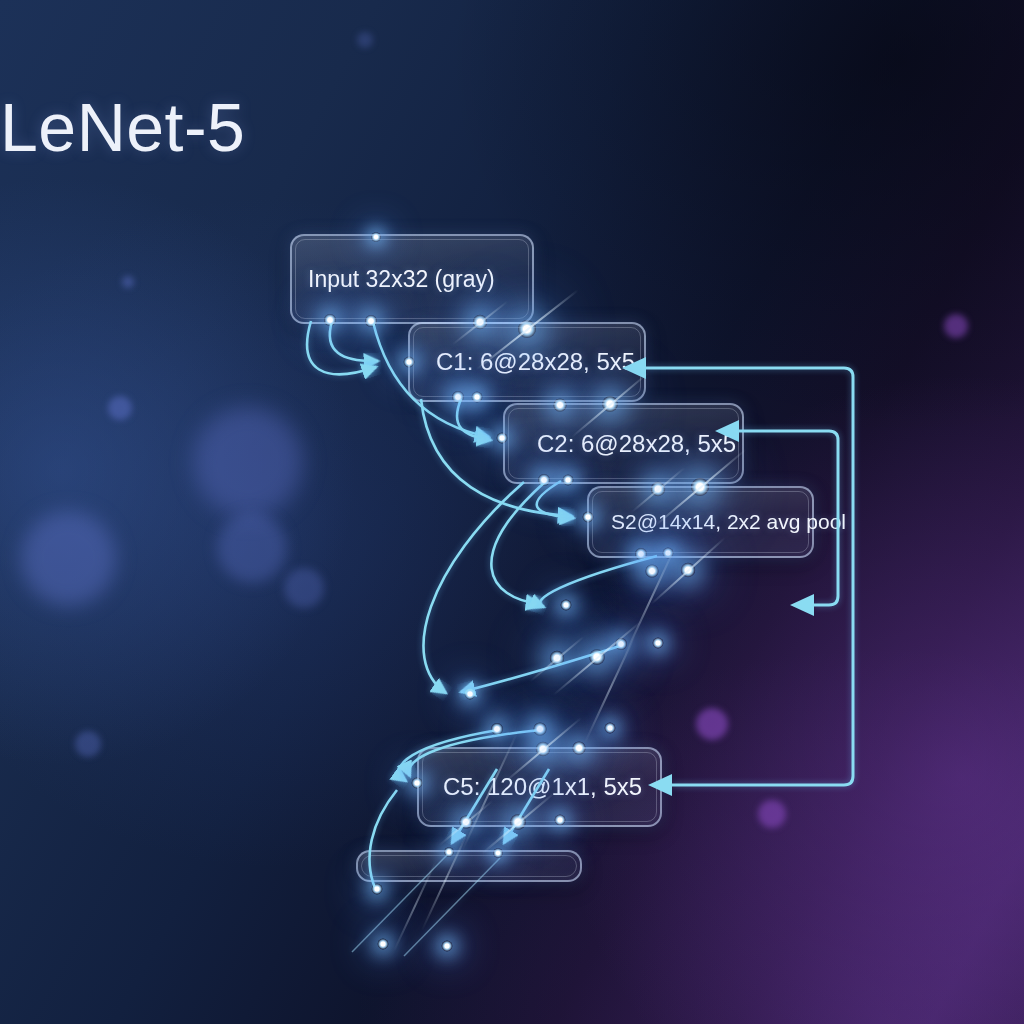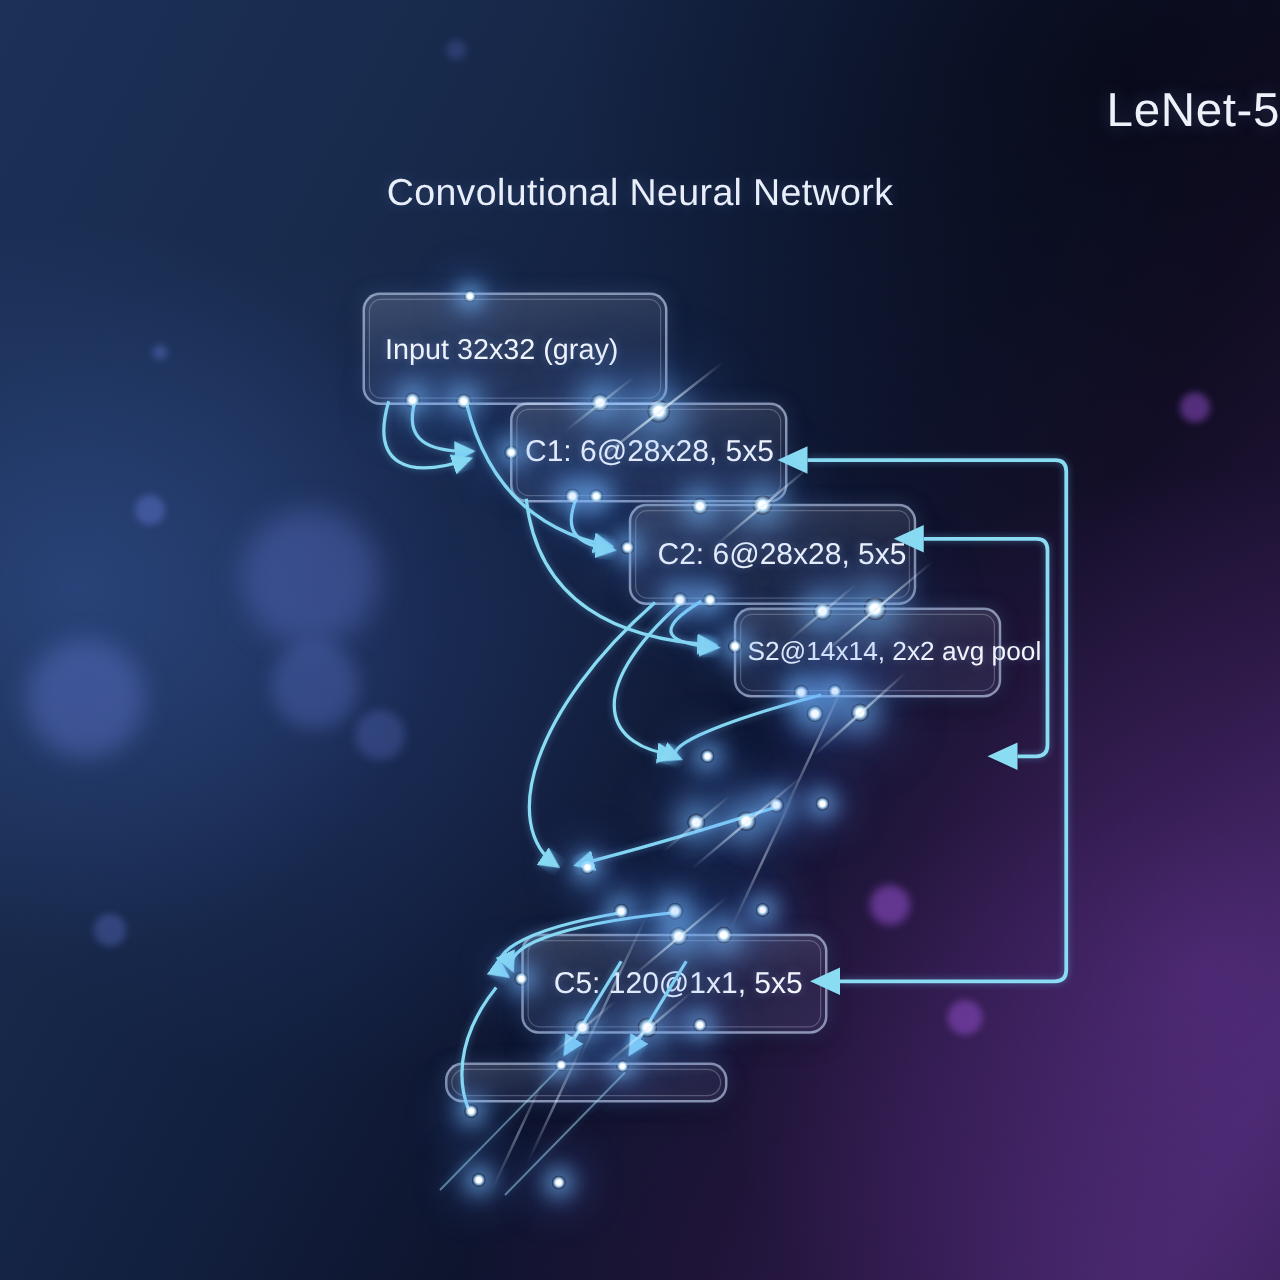--- a/index.html
+++ b/index.html
@@ -9,45 +9,45 @@
     background:
       radial-gradient(420px 420px at 6% 46%, rgba(62,98,175,.38), rgba(62,98,175,0) 70%),
       radial-gradient(520px 480px at 26% 52%, rgba(52,80,155,.25), rgba(52,80,155,0) 70%),
       radial-gradient(560px 560px at 94% 76%, rgba(118,60,170,.42), rgba(118,60,170,0) 72%),
       radial-gradient(700px 500px at 86% 100%, rgba(96,50,145,.35), rgba(96,50,145,0) 75%),
       radial-gradient(600px 500px at 88% 6%, rgba(4,5,14,.55), rgba(4,5,14,0) 75%),
       linear-gradient(118deg,#1c3158 0%,#182a4c 24%,#12203f 42%,#0e142d 58%,#140f29 70%,#201336 82%,#331e50 94%,#2a1843 100%);
   }
   .bokeh{position:absolute;border-radius:50%;pointer-events:none;}
   .title{
-    position:absolute;left:0;right:0;top:68px;text-align:right;
-    font-size:38px;letter-spacing:.5px;color:#edf1fa;
+    position:absolute;left:0;right:0;top:88px;text-align:left;
+    font-size:68px;letter-spacing:.5px;color:#edf1fa;
     text-shadow:0 0 14px rgba(150,180,255,.25);
   }
   .subtitle{
     position:absolute;left:0;right:0;top:138px;text-align:center;
     font-size:30px;color:#e9eefb;letter-spacing:.3px;
     text-shadow:0 0 10px rgba(150,180,255,.22);
   }
   .layer-box{
     position:absolute;display:flex;align-items:center;
     border:2px solid rgba(203,221,250,.58);border-radius:14px;
     background:linear-gradient(175deg, rgba(206,219,246,.20), rgba(148,162,205,.10) 55%, rgba(126,140,190,.15));
     box-shadow:0 0 16px rgba(120,170,255,.20), 0 6px 20px rgba(0,0,12,.40);
     color:#f3f6fd;white-space:nowrap;
     text-shadow:0 0 7px rgba(170,200,255,.35);
   }
   .layer-box::after{
     content:"";position:absolute;inset:3px;border:1px solid rgba(232,240,255,.25);
     border-radius:10px;pointer-events:none;
   }
   #box-input{left:290px;top:234px;width:224px;height:86px;padding-left:16px;font-size:23px;}
-  #box-c1{left:408px;top:322px;width:208px;height:76px;padding-left:10px;font-size:24px;text-align:right;}
-  #box-c2{left:503px;top:403px;width:205px;height:77px;padding-left:21px;font-size:24px;}
-  #box-s2{left:587px;top:486px;width:201px;height:68px;padding-left:9px;font-size:21px;}
+  #box-c1{left:408px;top:322px;width:208px;height:76px;padding-left:26px;font-size:24px;text-align:right;}
+  #box-c2{left:503px;top:403px;width:205px;height:77px;padding-left:32px;font-size:24px;}
+  #box-s2{left:587px;top:486px;width:201px;height:68px;padding-left:22px;font-size:21px;}
   #box-c3{left:565px;top:571px;width:210px;height:72px;padding-left:16px;font-size:24px;}
   #box-s4{left:469px;top:656px;width:252px;height:73px;padding-left:23px;font-size:22px;}
   #box-c5{left:417px;top:747px;width:217px;height:76px;padding-left:24px;font-size:24px;}
   #bar-flat{left:356px;top:850px;width:222px;height:28px;border-radius:14px;}
   #bar-flat::after{border-radius:11px;}
   #box-f6{left:362px;top:888px;width:119px;height:61px;padding-left:14px;font-size:28px;border-radius:16px;}
   .output-label{
     position:absolute;left:495px;top:900px;font-size:26px;color:#f0f4fc;
     text-shadow:0 0 8px rgba(170,200,255,.3);white-space:nowrap;
   }
@@ -78,21 +78,20 @@
       <div class="bokeh" style="left: 284px; top: 568px; width: 40px; height: 40px; background: rgba(90, 110, 195, 0.34); filter: blur(4px);"></div>
       <div class="bokeh" style="left: 75px; top: 731px; width: 26px; height: 26px; background: rgba(90, 110, 195, 0.4); filter: blur(3px);"></div>
       <div class="bokeh" style="left: 122px; top: 276px; width: 12px; height: 12px; background: rgba(90, 110, 195, 0.5); filter: blur(3px);"></div>
       <div class="bokeh" style="left: 357px; top: 32px; width: 16px; height: 16px; background: rgba(90, 110, 195, 0.3); filter: blur(3px);"></div>
       <div class="bokeh" style="left: 944px; top: 314px; width: 24px; height: 24px; background: rgba(150, 80, 210, 0.5); filter: blur(3px);"></div>
       <div class="bokeh" style="left: 696px; top: 708px; width: 32px; height: 32px; background: rgba(150, 80, 210, 0.55); filter: blur(3.2px);"></div>
       <div class="bokeh" style="left: 758px; top: 800px; width: 28px; height: 28px; background: rgba(150, 80, 210, 0.5); filter: blur(3px);"></div>
     </div>
 
   <div class="title">LeNet-5</div>
-  <div class="subtitle">Convolutional Neural Network</div>
 
   <div class="layer-box" id="box-input">
     <span>Input 32x32 (gray)</span>
   </div>
   <div class="layer-box" id="box-c1">
     <span>C1: 6@28x28, 5x5</span>
   </div>
   <div class="layer-box" id="box-c2">
     <span>C2: 6@28x28, 5x5</span>
   </div>

